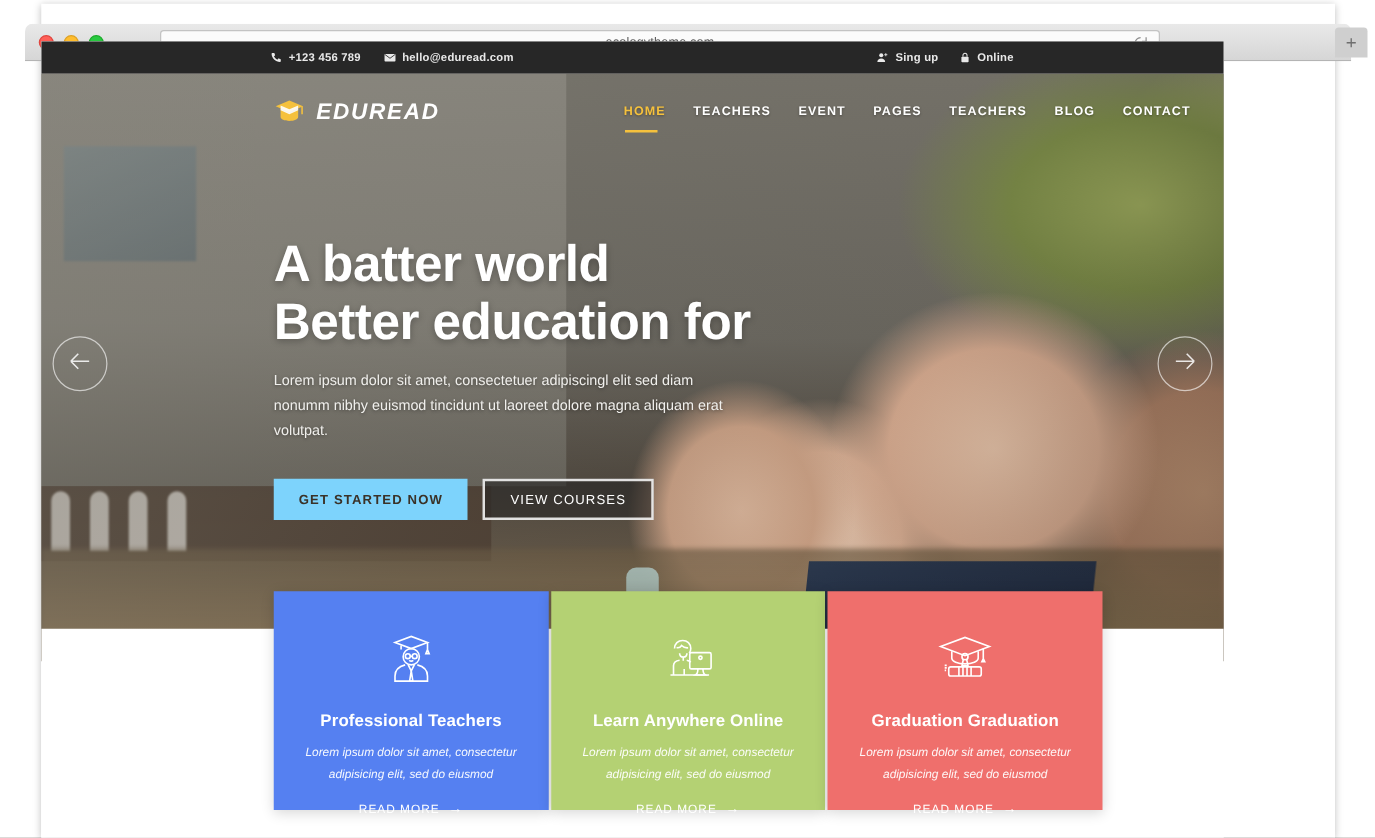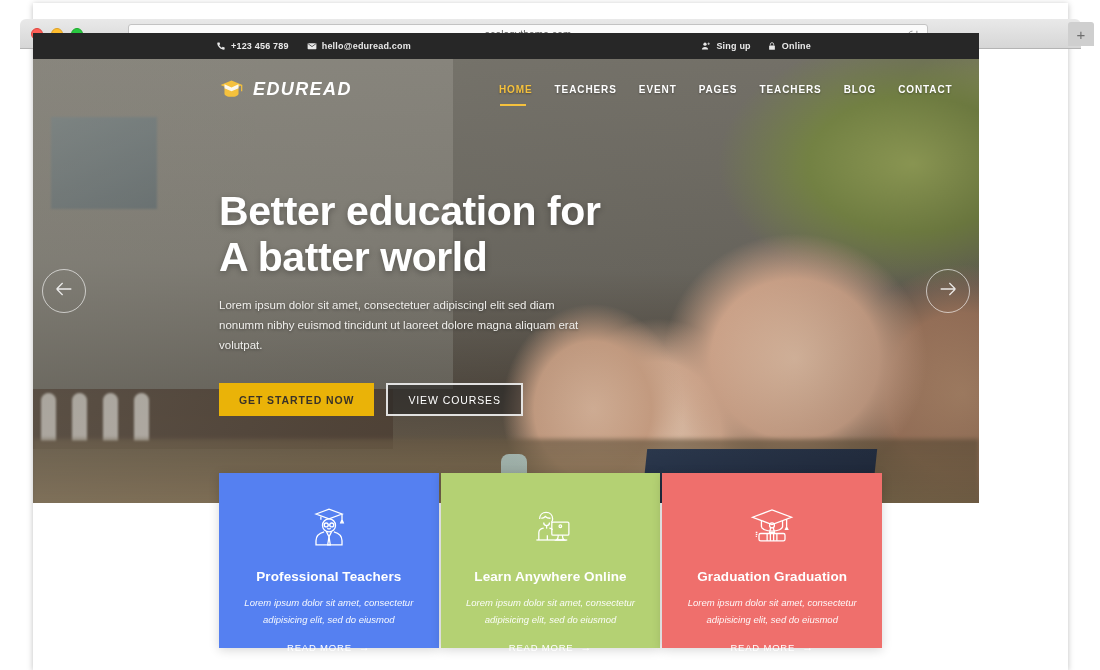--- a/index.html
+++ b/index.html
@@ -256,21 +256,21 @@
     width: 380px;
     text-shadow: 0 1px 3px rgba(0,0,0,0.4);
   }
   .hero-buttons {
     margin-top: 28px;
     display: flex; gap: 12px;
   }
   .btn-primary {
     height: 33px;
     padding: 0 20px;
-    background: #eab308;
+    background: #7dd3fc;
     color: #3a3228;
     font-size: 10.5px;
     font-weight: bold;
     letter-spacing: 0.9px;
     display: flex; align-items: center; justify-content: center;
     border: none;
     cursor: pointer;
   }
   .btn-ghost {
     height: 33px;
@@ -462,22 +462,22 @@
             <svg viewBox="0 0 16 16">
                 <circle cx="6.8" cy="6.8" r="4.6" fill="none" stroke="currentColor" stroke-width="1.7"></circle>
                 <path d="M10.4 10.4 14.4 14.4" stroke="currentColor" stroke-width="1.7" fill="none"></path>
               </svg>
           </span>
         </div>
       </div>
 
       <div class="hero-content">
         <div class="hero-title">
+          <div>A batter world</div>
           <div>Better education for</div>
-          <div>A batter world</div>
         </div>
         <p class="hero-desc">Lorem ipsum dolor sit amet, consectetuer adipiscingl elit sed diam nonumm nibhy euismod tincidunt ut laoreet dolore magna aliquam erat volutpat.</p>
         <div class="hero-buttons">
           <button class="btn-primary">GET STARTED NOW</button>
           <button class="btn-ghost">VIEW COURSES</button>
         </div>
       </div>
 
       <div class="car-arrow car-prev">
         <span>

